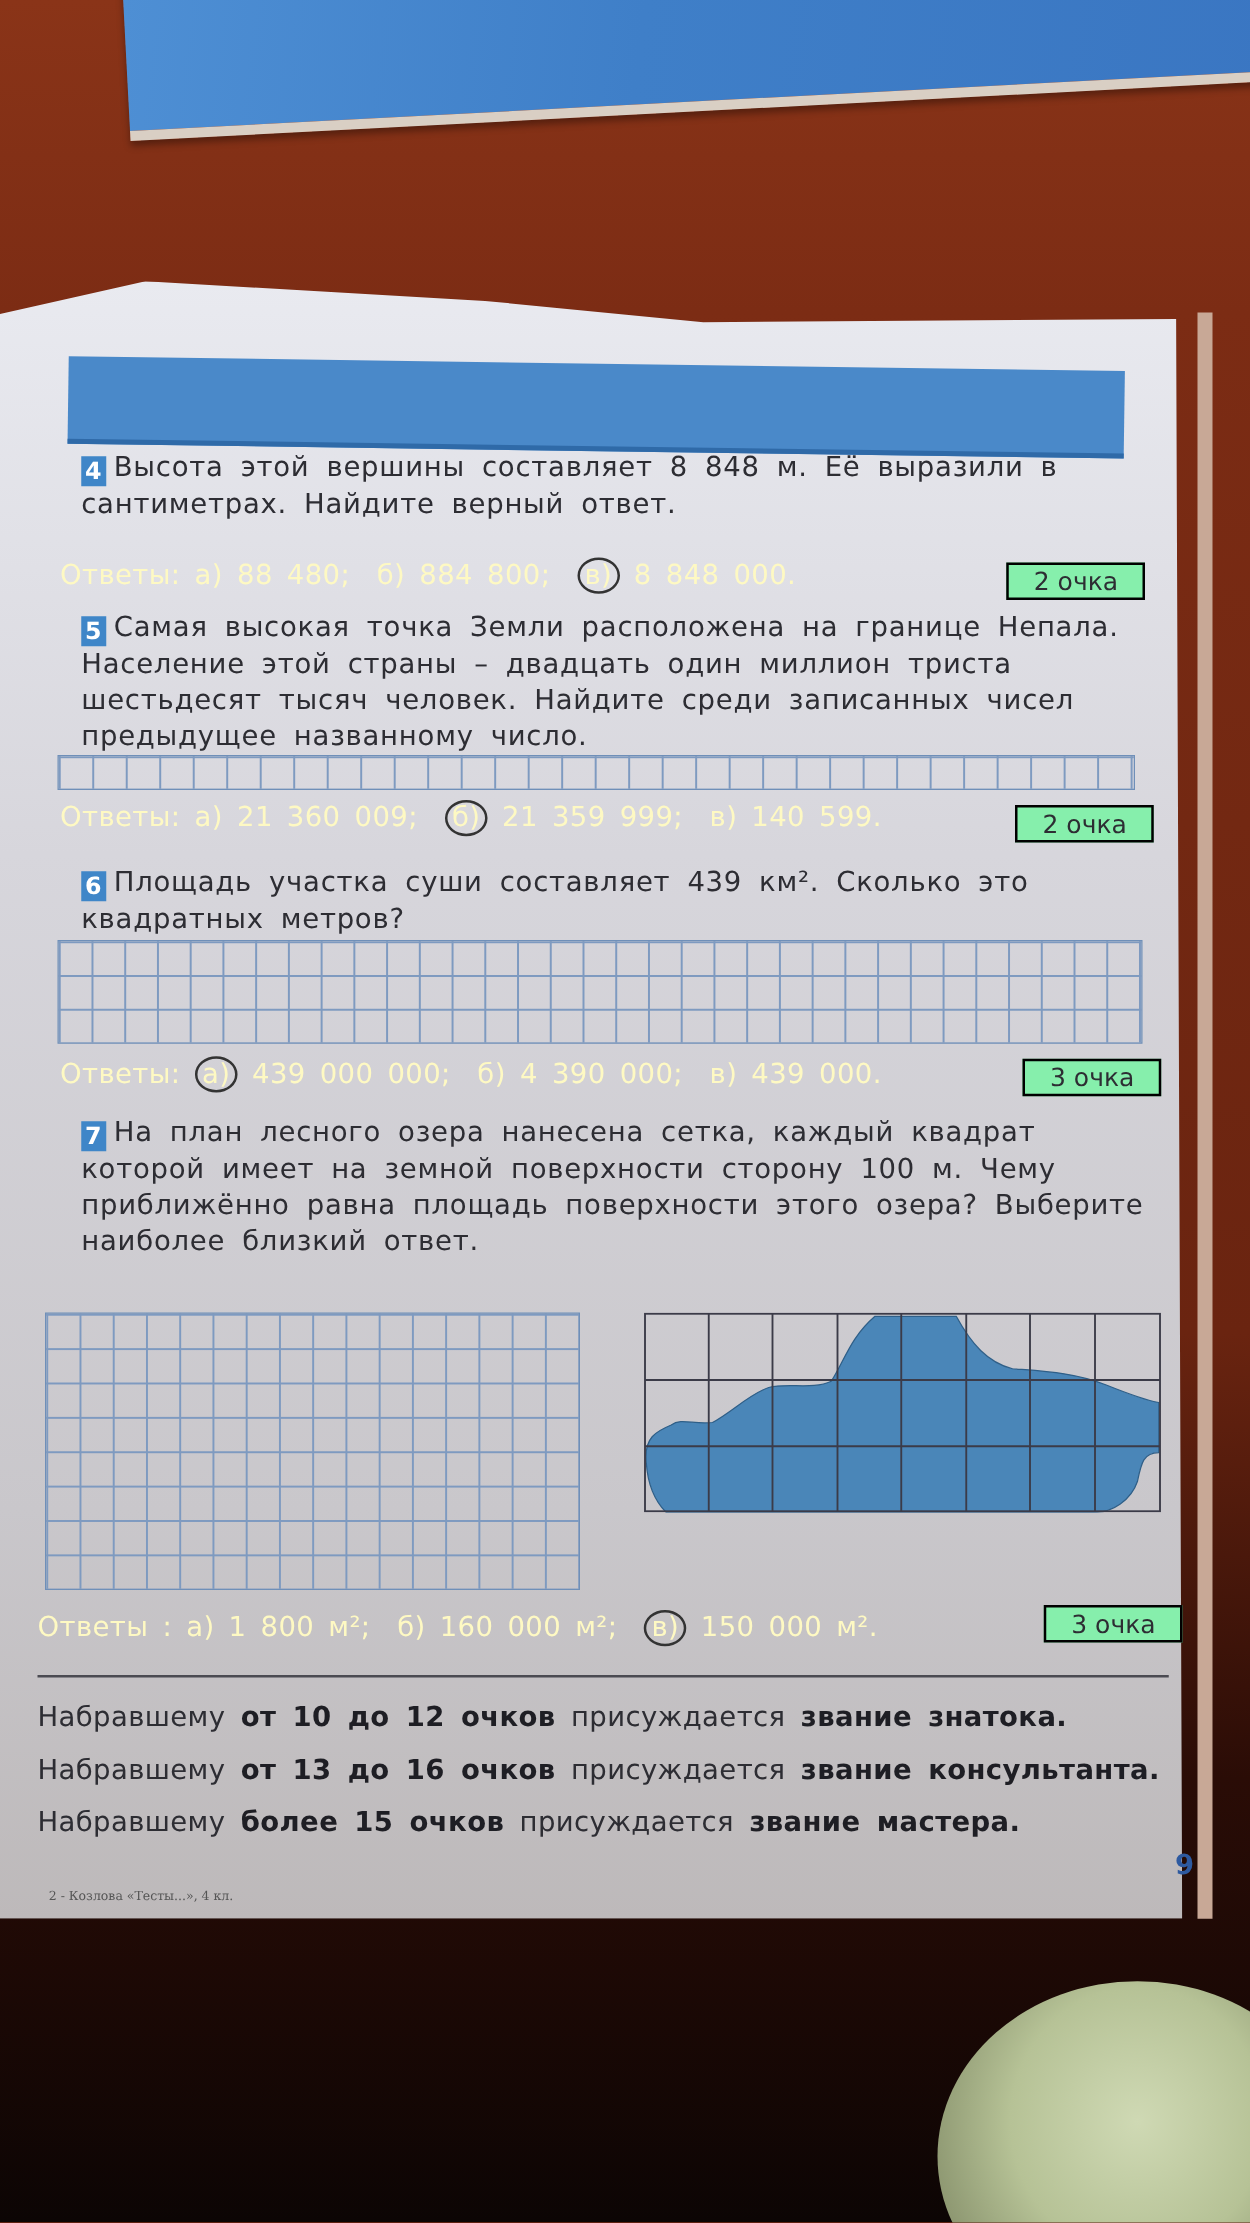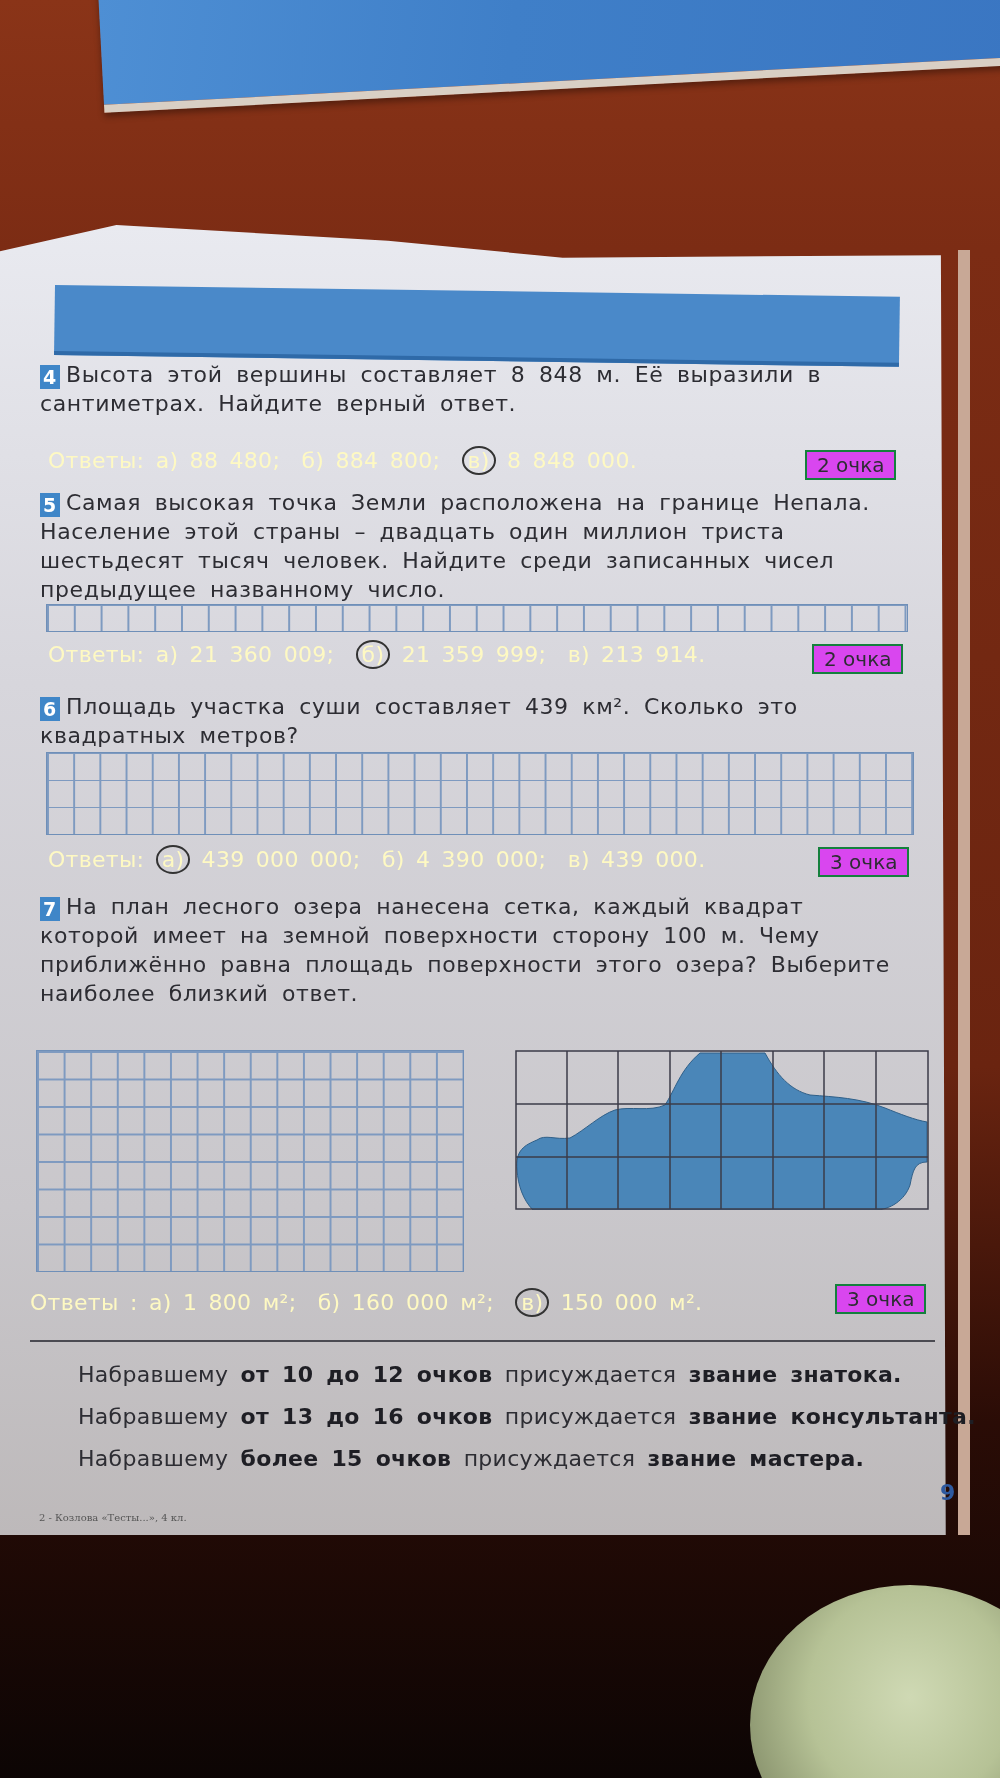--- a/index.html
+++ b/index.html
@@ -24,40 +24,40 @@
     background:linear-gradient(180deg,#e9eaf0 0%,#d7d6dc 35%,#c9c7cb 75%,#bdb9ba 100%);
     border-top-right-radius:4px;
     clip-path: polygon(0 2%, 12% 0%, 40% 1.2%, 58% 2.5%, 97% 2.3%, 97.5% 100%, 0 100%);
   }
   .page-edge { position:absolute; left:958px; top:250px; width:12px; height:1285px; background:#c8a896; }
   .header-bar {
     position:absolute; left:55px; top:285px; width:845px; height:66px;
     background:#4a89c9; border-bottom:4px solid #2f6aa8;
     transform:rotate(0.8deg); transform-origin:left top;
   }
-  .task { position:absolute; left:40px; width:870px; color:#2d2d33; font-size:22px; line-height:29px; letter-spacing:0.6px; word-spacing:6px; }
+  .task { position:absolute; left:65px; width:870px; color:#2d2d33; font-size:22px; line-height:29px; letter-spacing:0.6px; word-spacing:6px; }
   .num-badge {
     display:inline-block; width:20px; height:24px; background:#3f86c8; color:#fff;
     font-weight:bold; font-size:19px; line-height:24px; text-align:center; margin-right:6px; vertical-align:-2px;
   }
   .answers { position:absolute; left:48px; font-size:22px; color:#fef9c3; letter-spacing:0.3px; word-spacing:4px; }
   .answers .opt { margin-right:10px; }
   .circled { display:inline-block; border:2px solid #333; border-radius:50%; padding:0 4px; }
   .points {
-    position:absolute; border:2px solid #15803d; background:#d946ef; font-size:20px; padding:1px 10px; color:#2d2d33;
+    position:absolute; border:2px solid #000000; background:#86efac; font-size:20px; padding:1px 20px; color:#2d2d33;
   }
   .grid-strip {
     position:absolute; border:1.5px solid #6f8fb8;
     background-image:
       linear-gradient(to right, #7e9ac0 1.5px, transparent 1.5px),
       linear-gradient(to bottom, #7e9ac0 1.5px, transparent 1.5px);
   }
   .lake-wrap { position:absolute; left:515px; top:1050px; width:415px; height:160px; }
   .rule { position:absolute; left:30px; top:1340px; width:905px; height:2px; background:#4b4b52; }
-  .award { position:absolute; left:30px; font-size:22px; color:#2d2d33; letter-spacing:0.3px; word-spacing:5px;margin-left:48px; }
+  .award { position:absolute; left:30px; font-size:22px; color:#2d2d33; letter-spacing:0.3px; word-spacing:5px; }
   .award b { color:#1e1e24; }
   .page-num { position:absolute; left:940px; top:1480px; font-size:22px; font-weight:bold; color:#2e5aa0; }
   .footer-note { position:absolute; left:39px; top:1512px; font-size:10px; color:#555; font-family:"DejaVu Serif", serif; }
   .plush {
     position:absolute; left:750px; top:1585px; width:320px; height:280px;
     background:radial-gradient(ellipse at 50% 40%, #cfd9b4 0%, #b6c296 45%, #8c9670 75%, rgba(60,50,30,0) 100%);
     border-radius:50%;
   }
 </style>
 </head>
@@ -82,21 +82,21 @@
 <div class="points" style="left:805px; top:450px;">2 очка</div>
 
 <div class="task" style="top:488px;">
   <span class="num-badge">5</span><span>Самая высокая точка Земли расположена на границе Непала. Население этой страны – двадцать один миллион триста шестьдесят тысяч человек. Найдите среди записанных чисел предыдущее названному число.</span>
 </div>
 <div class="grid-strip" style="left:46px; top:604px; width:860px; height:26px; background-size:26.8px 26px;"></div>
 <div class="answers" style="top:640px;">
   <span>Ответы:</span>
   <span class="opt"><span>а)</span> <span>21 360 009;</span></span>
   <span class="opt"><span class="circled">б)</span> <span>21 359 999;</span></span>
-  <span class="opt"><span>в)</span> <span>213 914.</span></span>
+  <span class="opt"><span>в)</span> <span>140 599.</span></span>
 </div>
 <div class="points" style="left:812px; top:644px;">2 очка</div>
 
 <div class="task" style="top:692px;">
   <span class="num-badge">6</span><span>Площадь участка суши составляет 439 км². Сколько это квадратных метров?</span>
 </div>
 <div class="grid-strip" style="left:46px; top:752px; width:866px; height:81px; background-size:26.2px 27px;"></div>
 <div class="answers" style="top:845px;">
   <span>Ответы:</span>
   <span class="opt"><span class="circled">а)</span> <span>439 000 000;</span></span>

